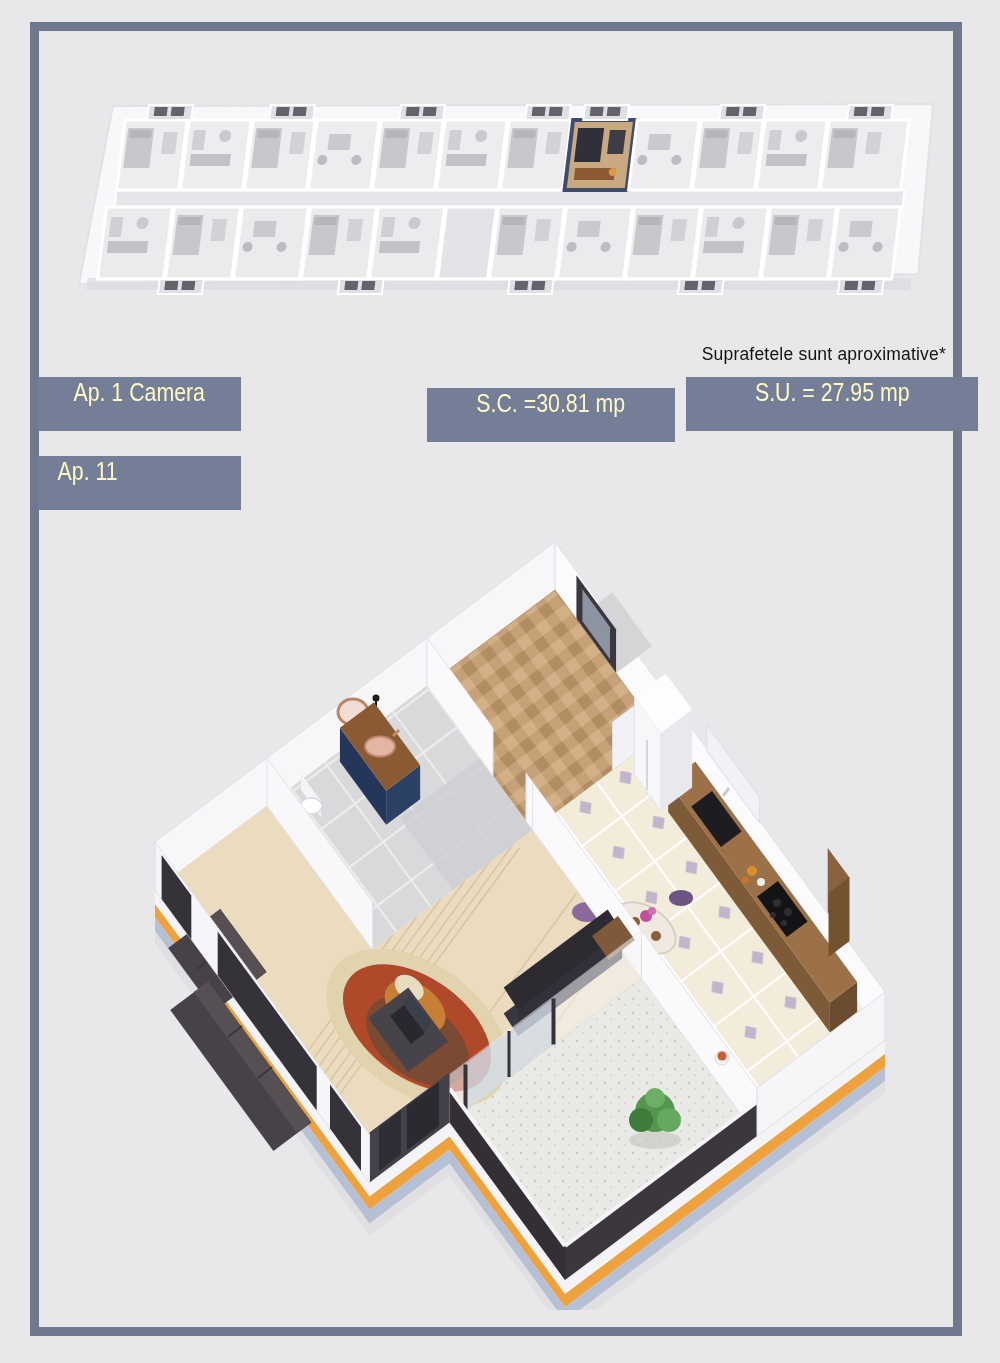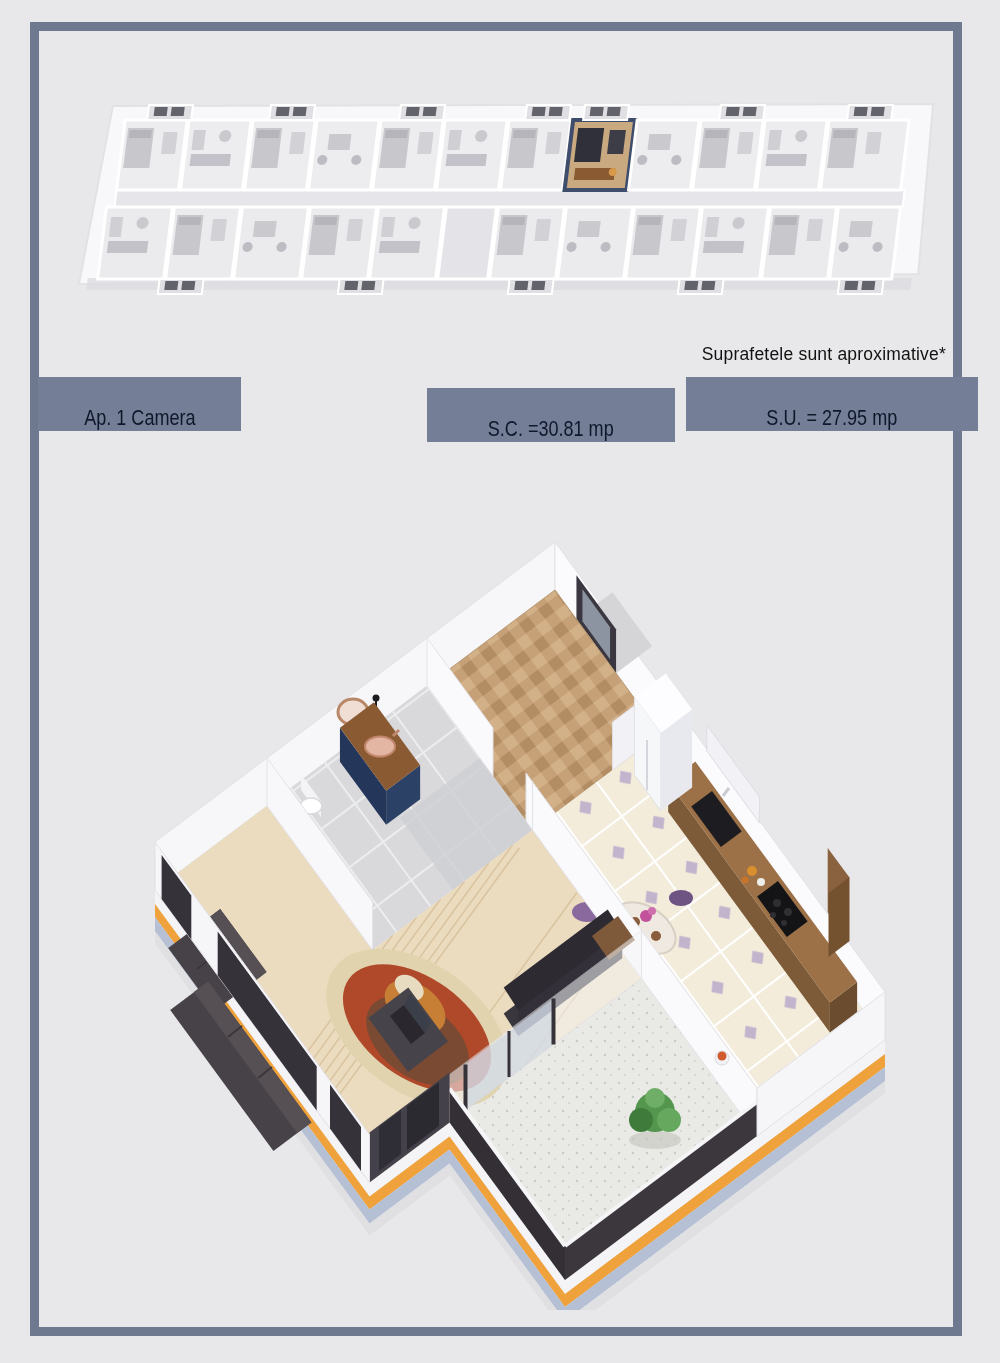--- a/index.html
+++ b/index.html
@@ -2,22 +2,22 @@
 <html><head>
 <meta charset="utf-8">
 <style>
   html,body{margin:0;padding:0;}
   .canvas{position:relative;width:1000px;height:1363px;background:#e8e8ea;overflow:hidden;
           font-family:Liberation Sans, sans-serif;}
   .frame{position:absolute;left:30px;top:22px;width:932px;height:1314px;
          border:9px solid #6e7990;box-sizing:border-box;}
   .building{position:absolute;left:40px;top:48px;width:920px;height:285px;}
   .note{position:absolute;top:344px;right:54px;font-size:17.5px;color:#121212;letter-spacing:.2px;}
-  .tag{position:absolute;height:54px;background:#747e96;color:#0f172a;display:flex;
-       align-items:flex-end;justify-content:center;font-size:22px;font-weight:400;}
+  .tag{position:absolute;height:54px;background:#747e96;color:#fef9c3;display:flex;
+       align-items:flex-start;justify-content:center;font-size:26px;font-weight:400;}
   .tag .t{display:inline-block;transform:scaleX(.82);white-space:nowrap;}
   .tag-unit-type{left:38px;top:377px;width:203px;}
   .tag-floor{left:255px;top:377px;width:160px;}
   .tag-built{left:427px;top:388px;width:248px;}
   .tag-usable{left:666px;top:377px;width:292px;margin-left:20px;}
   .tag-ap11{left:38px;top:456px;width:203px;justify-content:flex-start;padding-left:13px;box-sizing:border-box;}
   .apartment{position:absolute;left:125px;top:530px;width:815px;height:780px;}
   svg{display:block;width:100%;height:100%;}
 </style>
 </head>
@@ -185,20 +185,23 @@
 
   <div class="tag tag-unit-type">
     <span class="t">Ap. 1 Camera</span>
   </div>
   <div class="tag tag-built">
     <span class="t">S.C. =30.81 mp</span>
   </div>
   <div class="tag tag-usable">
     <span class="t">S.U. = 27.95 mp</span>
   </div>
+  <div class="tag tag-ap11">
+    <span class="t">Ap. 11</span>
+  </div>
 
   <div class="apartment">
     <svg viewBox="0 -30 815 780">
       <defs>
         <pattern id="tiles" width="40" height="40" patternUnits="userSpaceOnUse" patternTransform="matrix(0.825,1.125,-1,0.75,0,0)">
           <rect width="40" height="40" fill="#f3ecdb"></rect>
           <path d="M0,0 H40 M0,0 V40" stroke="#ffffff" stroke-width="3"></path>
           <path d="M20,14 L26,20 L20,26 L14,20 Z" fill="#b7a6c9" opacity="0.8"></path>
         </pattern>
         <pattern id="herring" width="24" height="24" patternUnits="userSpaceOnUse" patternTransform="rotate(53)">

